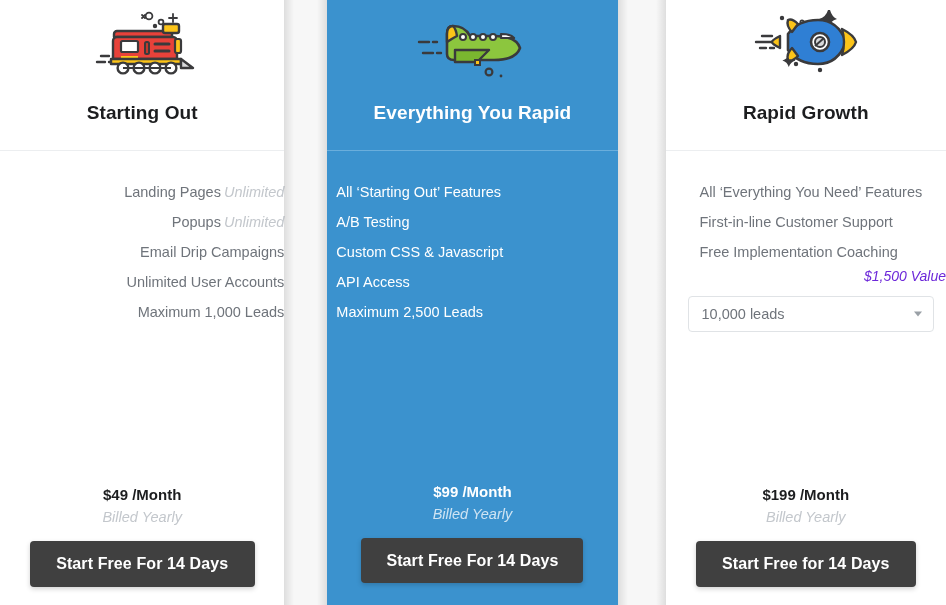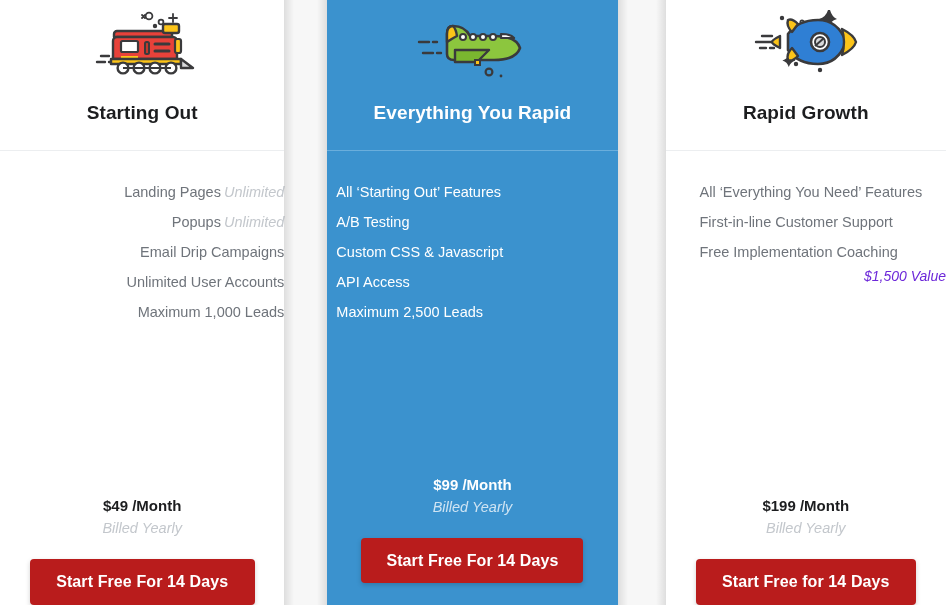--- a/index.html
+++ b/index.html
@@ -180,47 +180,47 @@
     border-top: 5.5px solid #9aa0a6;
     pointer-events: none;
   }
 
   
   .plan-footer {
     margin-top: auto;
     display: flex;
     flex-direction: column;
     align-items: center;
-    padding-bottom: 0;
+    padding-bottom: 18px;
   }
   .plan-featured .plan-footer { padding-bottom: 22px; }
 
   .price {
     font-size: 15px;
     font-weight: bold;
     color: #1c1d1f;
   }
   .plan-featured .price { color: #ffffff; }
   .price .per { font-weight: bold; }
 
   .billed {
     margin-top: 6px;
     font-size: 14.5px;
     font-style: italic;
     color: #c3c7cc;
   }
   .plan-featured .billed { color: #cfe4f3; }
 
   .cta {
-    margin-top: 23px;
+    margin-top: 16px;
     width: 225px;
     height: 46px;
     border: none;
     border-radius: 4px;
-    background: #b91c1c;
+    background: #404040;
     color: #ffffff;
     font-family: "Liberation Sans", sans-serif;
     font-size: 16px;
     font-weight: bold;
     letter-spacing: .1px;
     cursor: pointer;
     box-shadow: 0 2px 5px rgba(0,0,0,0.18);
   }
   .plan-featured .cta { width: 222px; height: 45px; }
   .plan-right .cta { width: 220px; }
@@ -368,20 +368,26 @@
 
     <ul class="features">
       <li class="feature"><span>All ‘Everything You Need’ Features</span></li>
       <li class="feature"><span>First-in-line Customer Support</span></li>
       <li class="feature">
         <span>Free Implementation Coaching</span>
         <span class="feature-sub">$1,500 Value</span>
       </li>
     </ul>
 
+    <div class="lead-select-wrap">
+      <select class="lead-select">
+        <option>10,000 leads</option>
+      </select>
+      <span class="select-arrow"></span>
+    </div>
 
     <div class="plan-footer">
       <div class="price">
         <span>$199</span>
         <span class="per">/Month</span>
       </div>
       <div class="billed">Billed Yearly</div>
       <button class="cta">Start Free for 14 Days</button>
     </div>
   </div>

